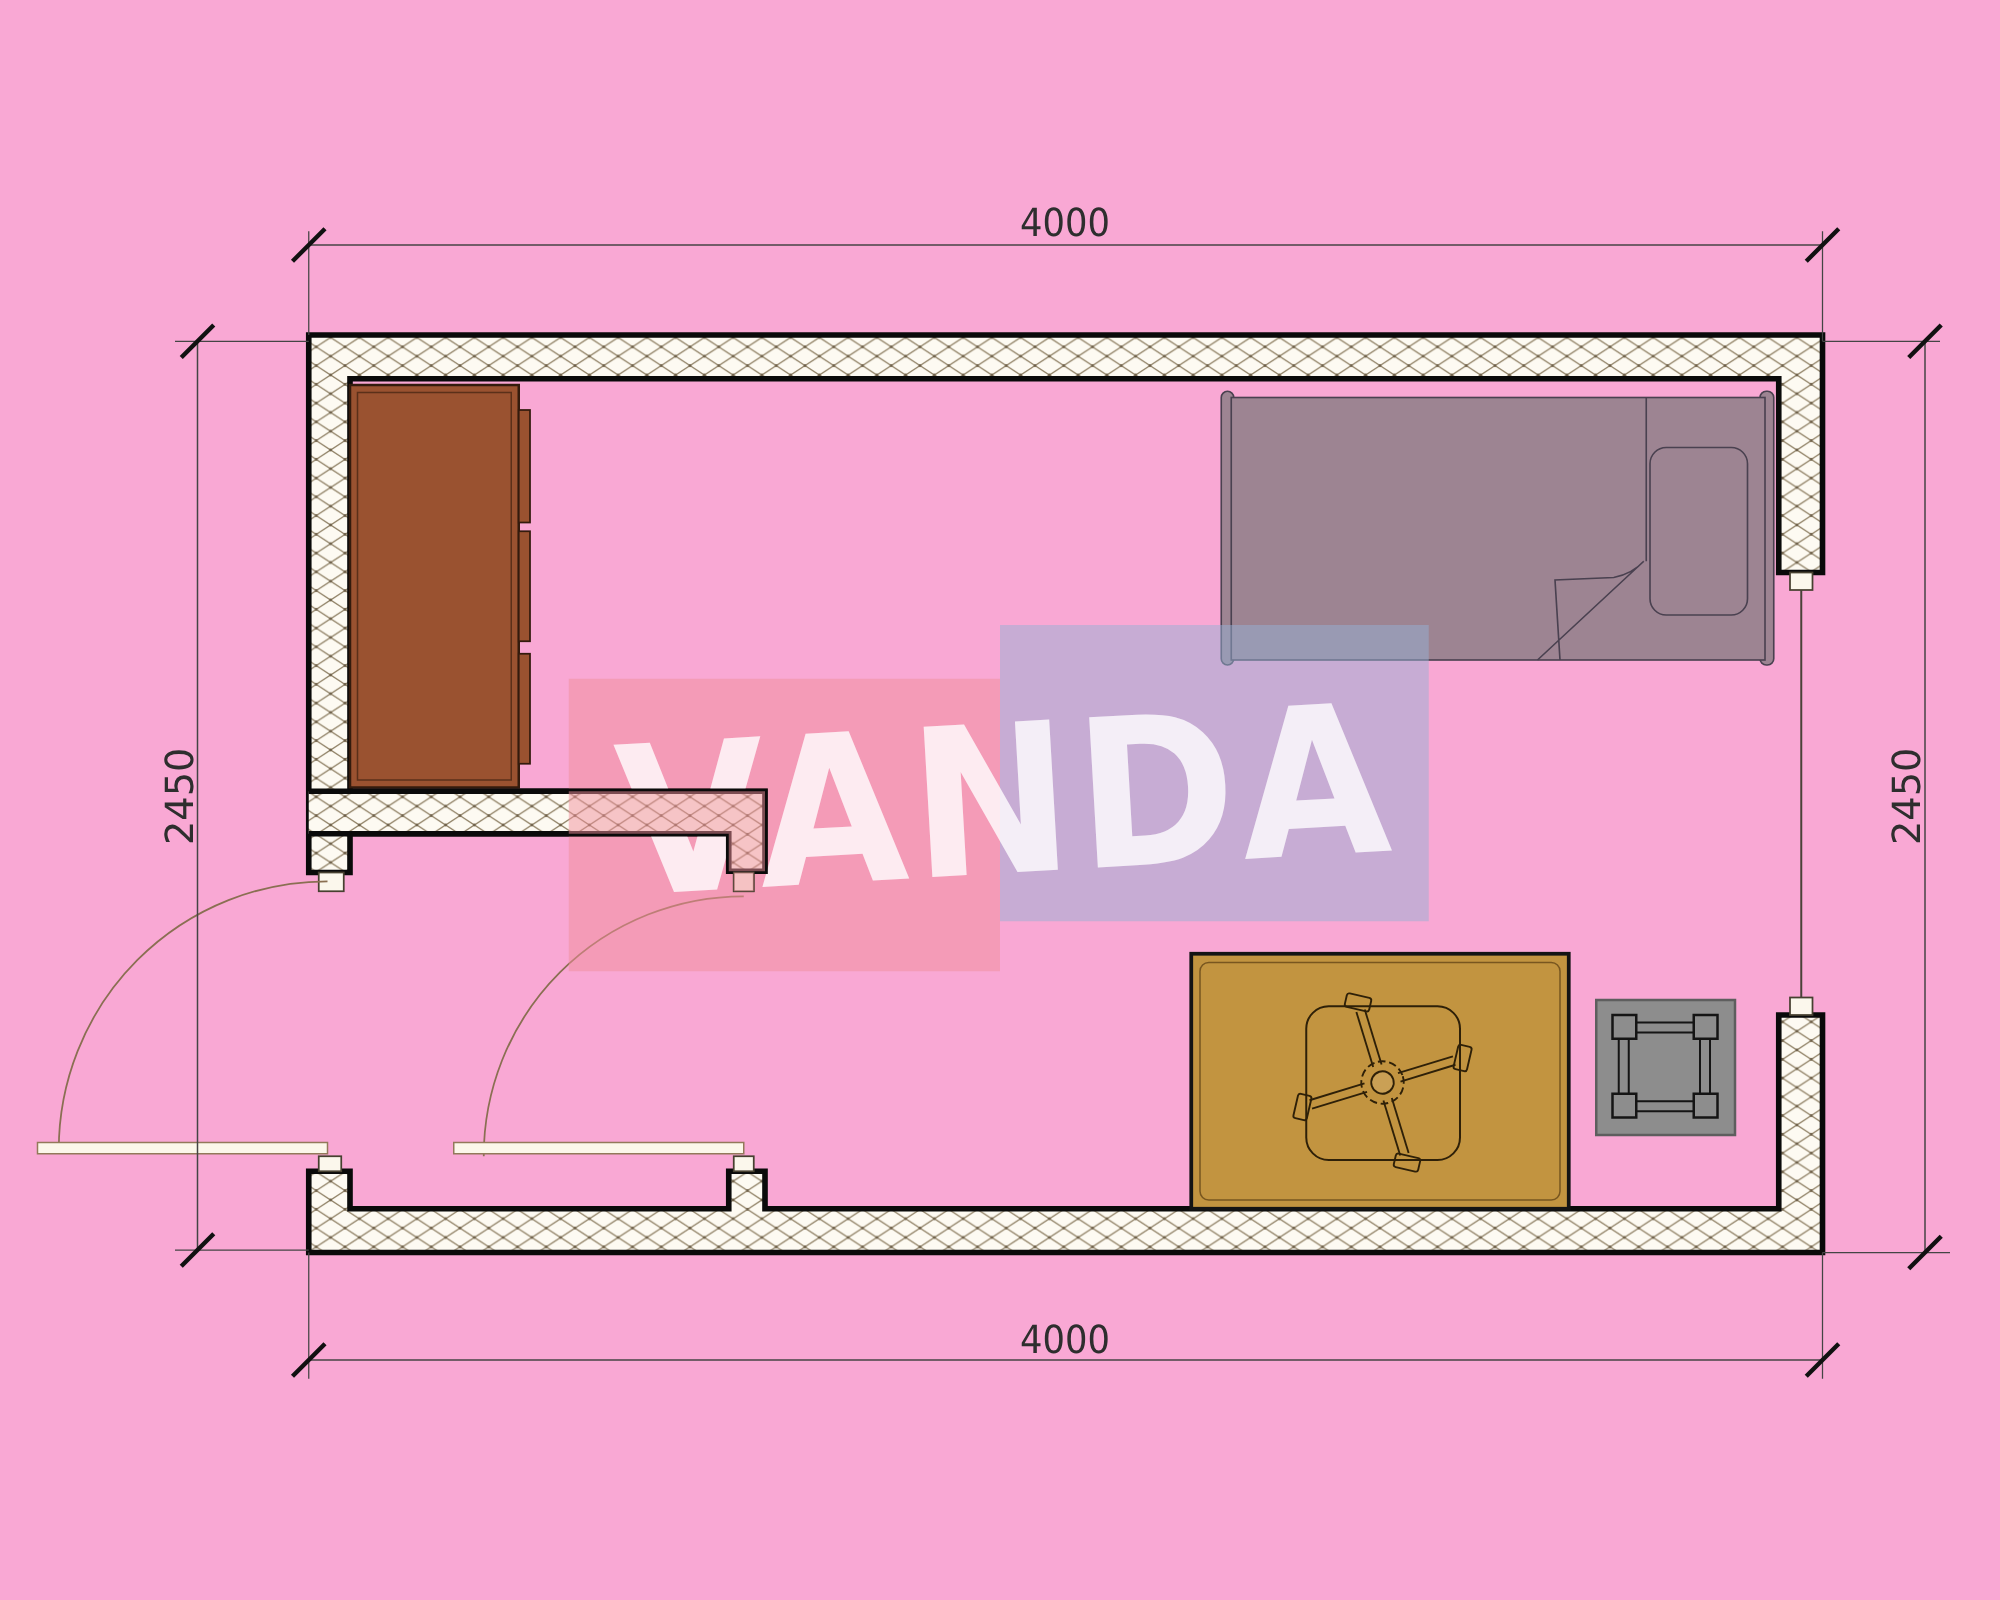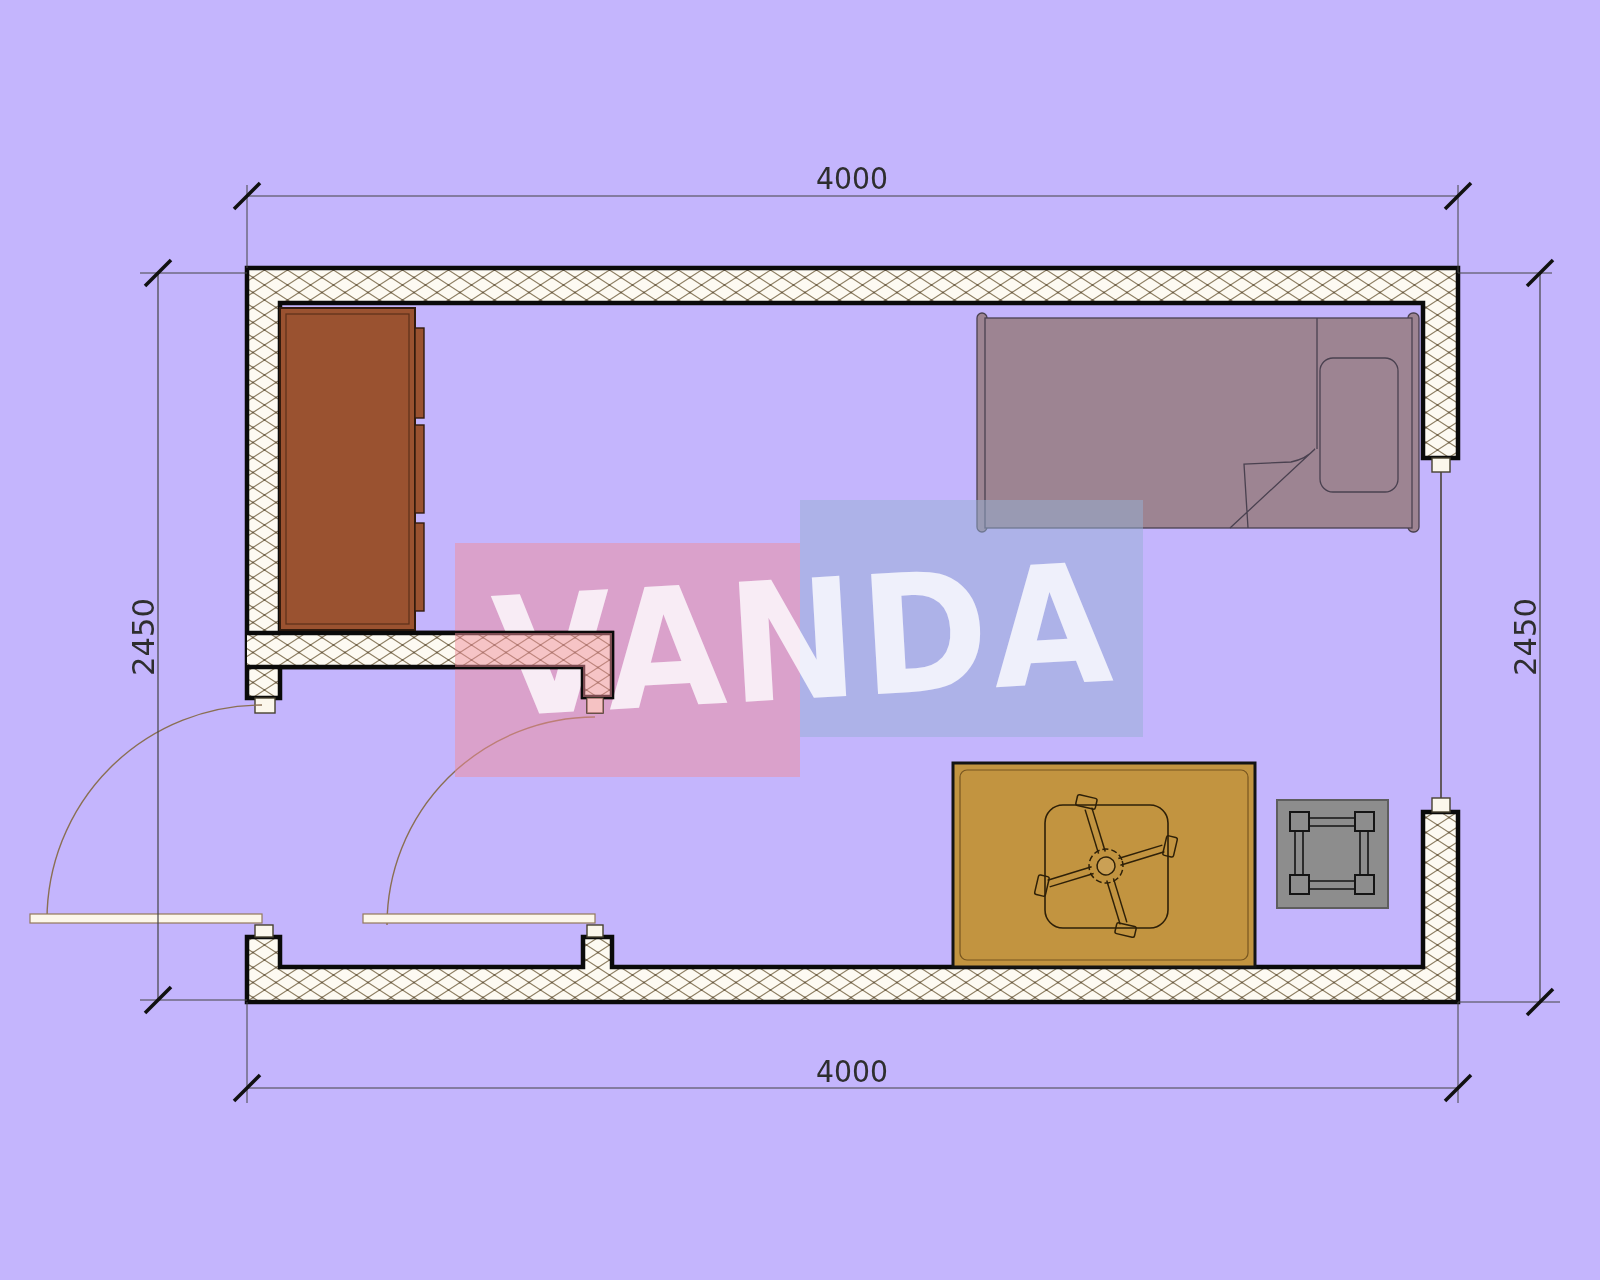--- a/index.html
+++ b/index.html
@@ -1,16 +1,16 @@
 <!DOCTYPE html>
 <html><head>
 <meta charset="utf-8">
 <style>
   html,body{margin:0;padding:0;background:#ffffff;}
-  .canvas{position:relative;width:1600px;height:1280px;background:#c4b5fd;overflow:hidden;
+  .canvas{position:relative;width:1600px;height:1280px;background:#f9a8d4;overflow:hidden;
           font-family:"DejaVu Sans",sans-serif;}
   svg{display:block;}
   text{font-family:"DejaVu Sans",sans-serif;}
   .dimtxt{fill:#2e2e2e;font-size:31px;font-weight:400;}
   .wmtxt{font-weight:bold;}
 </style>
 </head>
 <body>
 
 <div class="canvas">

